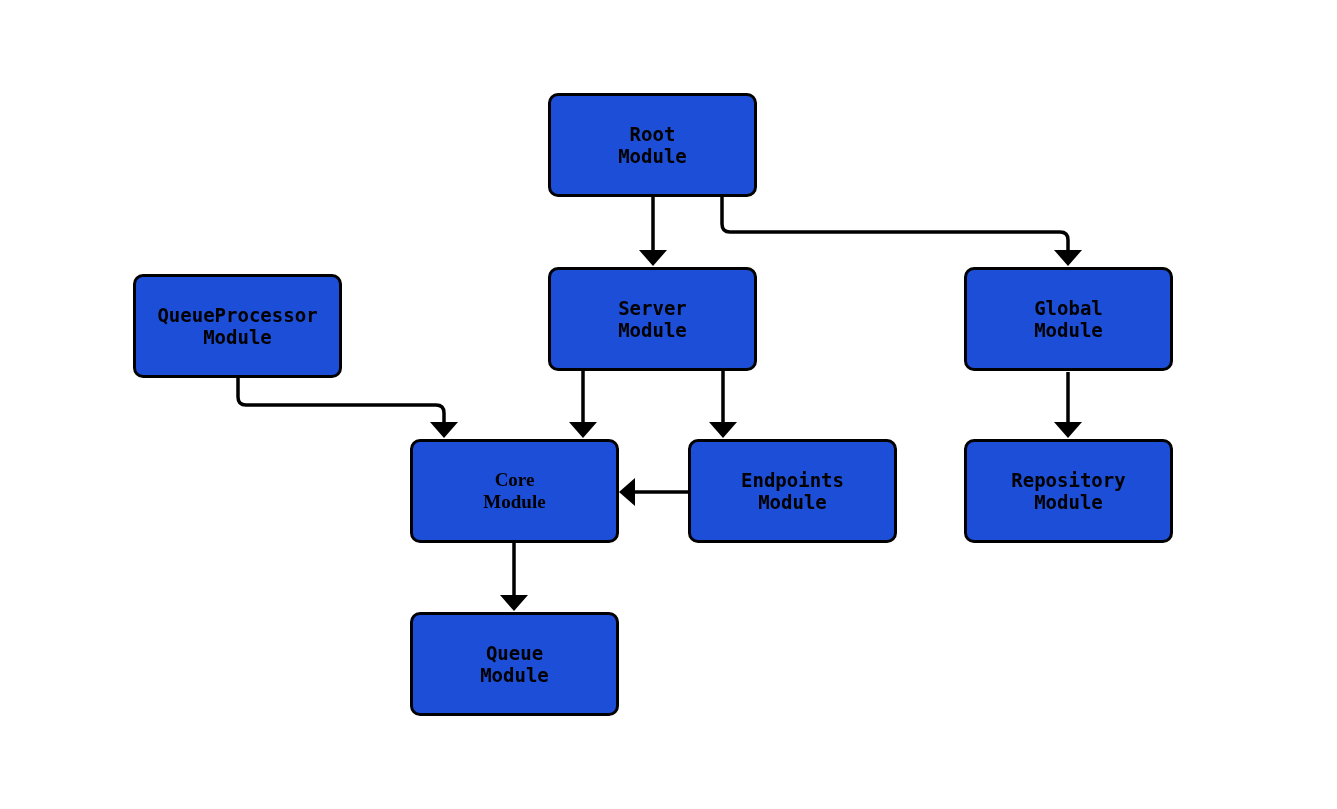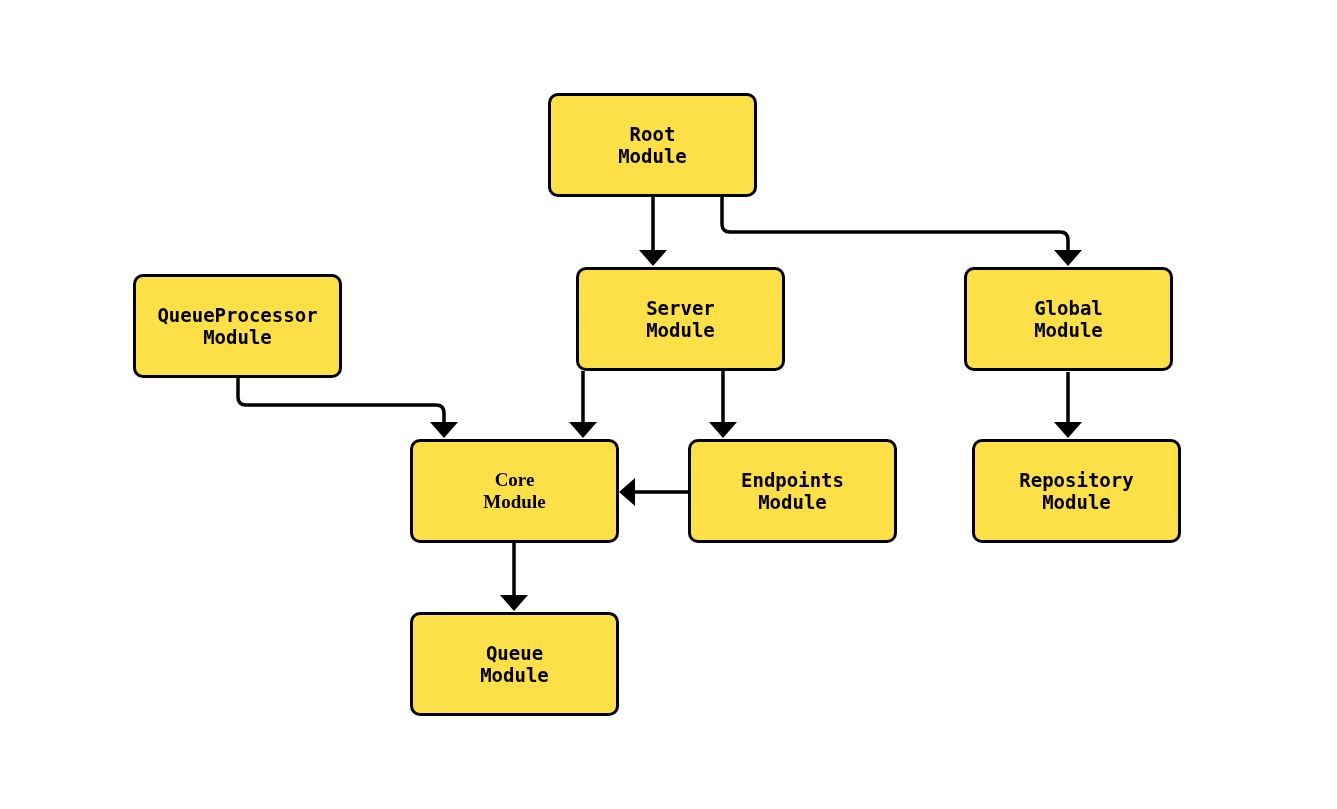--- a/index.html
+++ b/index.html
@@ -29,21 +29,21 @@
   }
   svg.edge-layer polygon {
     fill: #000000;
     stroke: none;
   }
   .node {
     position: absolute;
     width: 209px;
     height: 104px;
     box-sizing: border-box;
-    background: #fde047;
+    background: #1d4ed8;
     border: 3.5px solid #000000;
     border-radius: 10px;
     display: flex;
     align-items: center;
     justify-content: center;
   }
   .node .label {
     font-size: 19px;
     line-height: 22px;
     font-weight: bold;
@@ -103,41 +103,41 @@
   <div class="node" style="left:548px; top:93px;">
     <span class="label">Root
 Module</span>
   </div>
 
   <div class="node" style="left:133px; top:274px;">
     <span class="label">QueueProcessor
 Module</span>
   </div>
 
-  <div class="node" style="left:576px; top:267px;">
+  <div class="node" style="left:548px; top:267px;">
     <span class="label">Server
 Module</span>
   </div>
 
   <div class="node" style="left:964px; top:267px;justify-content:center;">
     <span class="label">Global
 Module</span>
   </div>
 
   <div class="node" style="left:410px; top:439px;font-family:Liberation Serif, serif;">
     <span class="label">Core
 Module</span>
   </div>
 
   <div class="node" style="left:688px; top:439px;justify-content:center;">
     <span class="label">Endpoints
 Module</span>
   </div>
 
-  <div class="node" style="left:964px; top:439px;margin-left:8px;">
+  <div class="node" style="left:964px; top:439px;">
     <span class="label">Repository
 Module</span>
   </div>
 
   <div class="node" style="left:410px; top:612px;">
     <span class="label">Queue
 Module</span>
   </div>
 
 </div>

